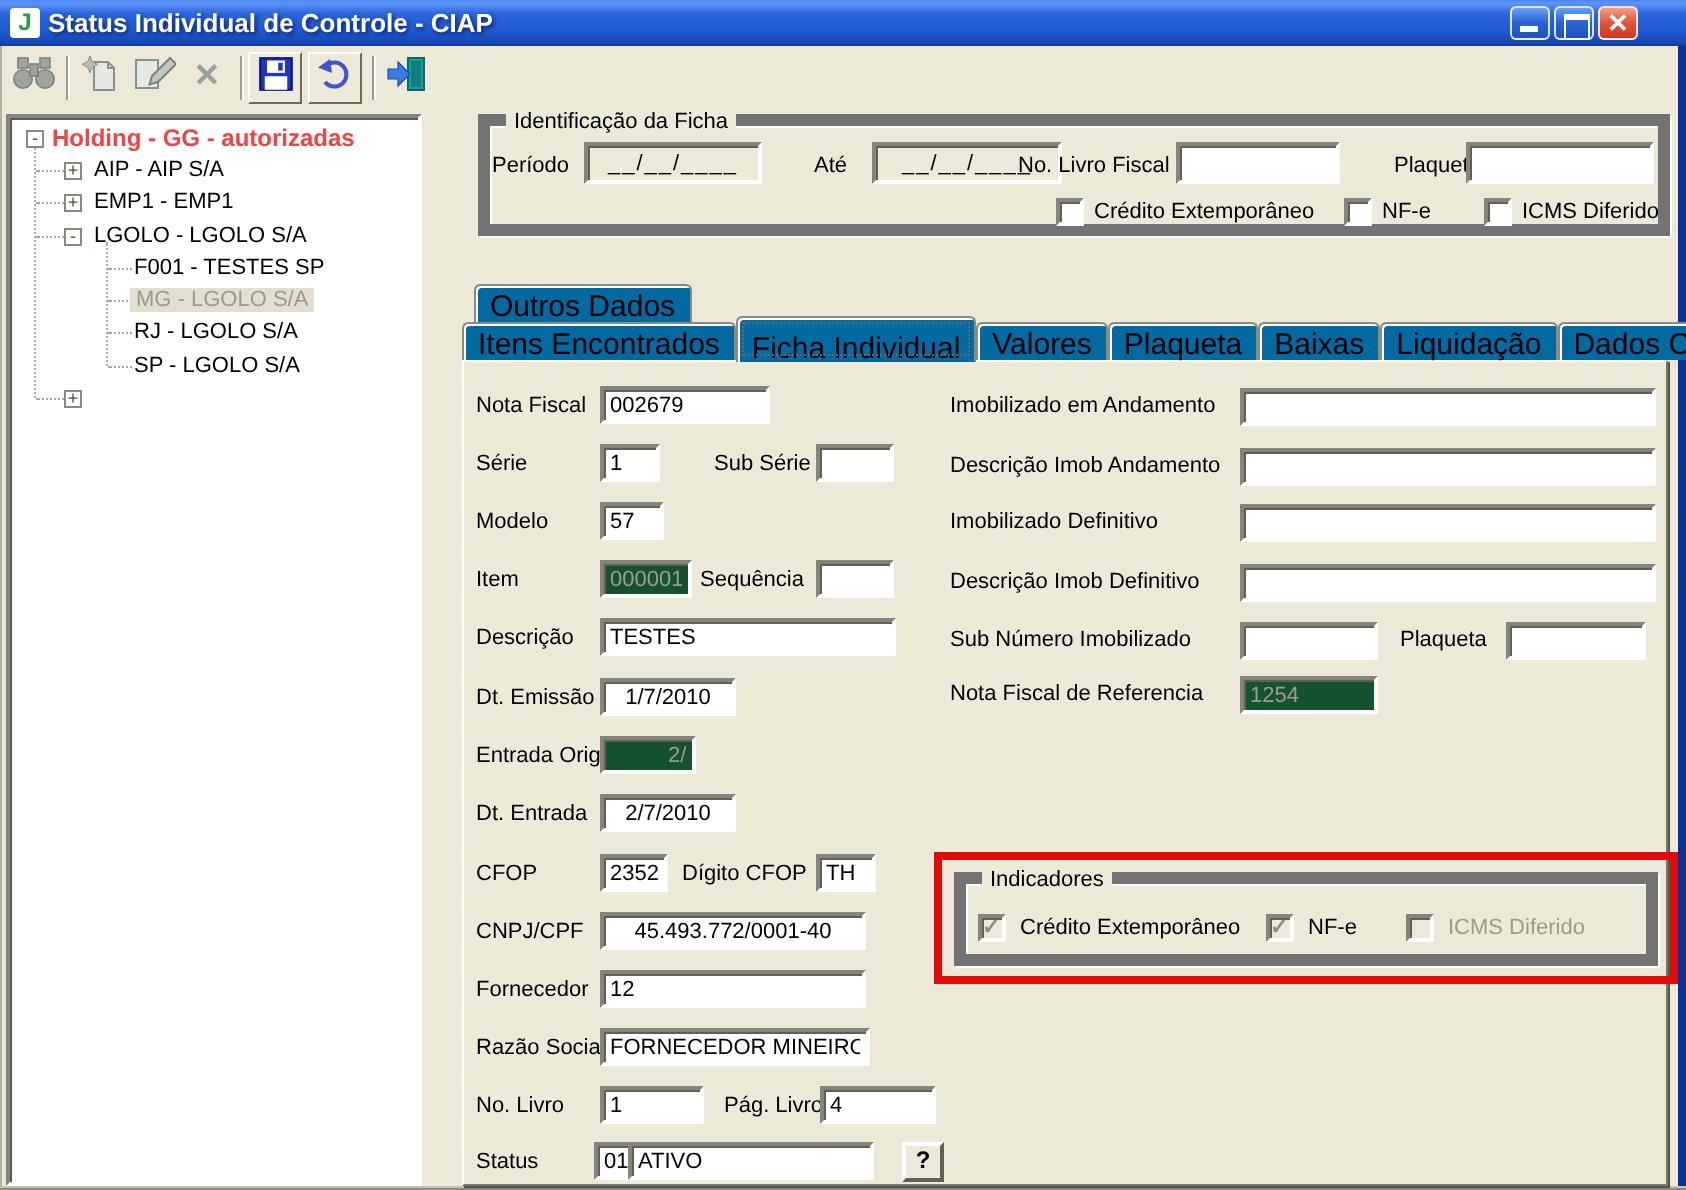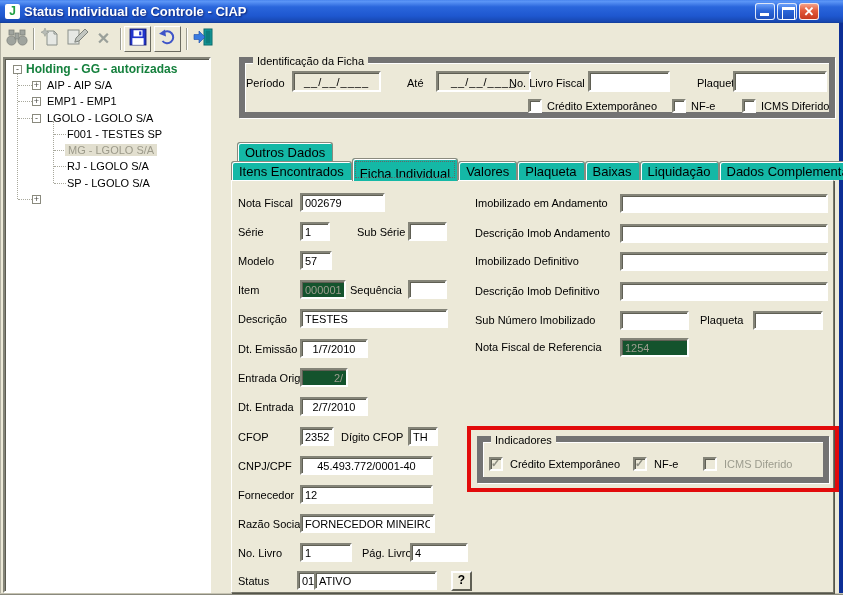--- a/index.html
+++ b/index.html
@@ -31,21 +31,21 @@
   .toolbar{position:absolute;left:0;top:23px;width:843px;height:33px;}
   .tbbtn{position:absolute;top:3px;width:27px;height:26px;display:flex;align-items:center;justify-content:center;}
   .tbbtn.raised{border:1px solid;border-color:#fff #6b6b60 #6b6b60 #fff;background:#ece9d8;}
   .tbsep{position:absolute;top:5px;width:2px;height:22px;border-left:1px solid #9c9c90;border-right:1px solid #fff;}
   .xglyph{font-size:16px;font-weight:bold;color:#9aa09a;line-height:16px;}
 
   
   .tree{position:absolute;left:3px;top:57px;width:208px;height:536px;background:#fff;
     border:2px solid;border-color:#848478 #fff #fff #848478;box-shadow:inset 1px 1px 0 #5a5a50;overflow:hidden;}
   .titem{position:absolute;font-size:11px;height:15px;line-height:15px;white-space:nowrap;color:#000;}
-  .titem.root{color:#15803d;font-weight:bold;font-size:12px;}
+  .titem.root{color:#ef4444;font-weight:bold;font-size:12px;}
   .tsel{background:#e2dfcf;color:#9c9a8a;padding:0 3px;}
   .texp{position:absolute;width:9px;height:9px;background:#fff;border:1px solid #8a8a7e;
     font-size:9px;line-height:7px;text-align:center;color:#4a4a44;}
   .tline{position:absolute;width:0;border-left:1px dotted #a8a89c;}
   .tstub{position:absolute;height:0;border-top:1px dotted #a8a89c;}
 
   
   .gb{position:absolute;border:6px solid #737373;box-shadow:inset 1px 1px 0 #fff,1px 1px 0 #fff;}
   .gbt{position:absolute;top:-8px;left:8px;background:#ece9d8;padding:0 4px;font-size:11px;white-space:nowrap;}
 
@@ -58,21 +58,21 @@
   .ctr{text-align:center;}
   .mask{display:flex;align-items:center;justify-content:center;background:#ece9d8;height:21px;letter-spacing:1px;}
   .cb{position:absolute;width:14px;height:14px;background:#fff;
     border:2px solid;border-color:#848478 #fff #fff #848478;box-shadow:inset 1px 1px 0 #5f5f54;}
   .cb.dis{background:#ece9d8;}
   .cb.checked::after{content:"✓";position:absolute;left:0;top:-2px;font-size:11px;font-weight:bold;color:#8f8f83;}
   .btn{position:absolute;background:#ece9d8;border:2px solid;border-color:#fff #5f5f54 #5f5f54 #fff;
     font-size:12px;font-weight:bold;text-align:center;}
 
   
-  .tab{height:19px;margin-bottom:1px;padding:2px 7px 0;font-size:13px;background:#14b8a6;white-space:nowrap;
+  .tab{height:19px;margin-bottom:1px;padding:2px 7px 0;font-size:15px;background:#0369a1;white-space:nowrap;
     border:1px solid #8a8a7e;border-bottom:none;border-radius:3px 3px 0 0;box-shadow:inset 1px 1px 0 #fff;}
   .tabrow{position:absolute;left:231px;top:158px;height:23px;display:flex;align-items:flex-end;z-index:3;}
   .tab.sel{height:23px;margin-bottom:0;padding-top:7px;outline:1px dotted #666;outline-offset:-4px;z-index:4;}
   .tab.back{position:absolute;left:237px;top:142px;height:19px;z-index:1;margin:0;}
   .panel{position:absolute;left:231px;top:180px;width:603px;height:413px;background:#ece9d8;z-index:0;
     border:1px solid;border-color:#fff #76766a #76766a #fff;box-shadow:1px 1px 0 #55554a;}
 
   
   .redbox{position:absolute;left:467px;top:426px;width:372px;height:66px;border:4px solid #e20b0b;z-index:6;}
 </style>

